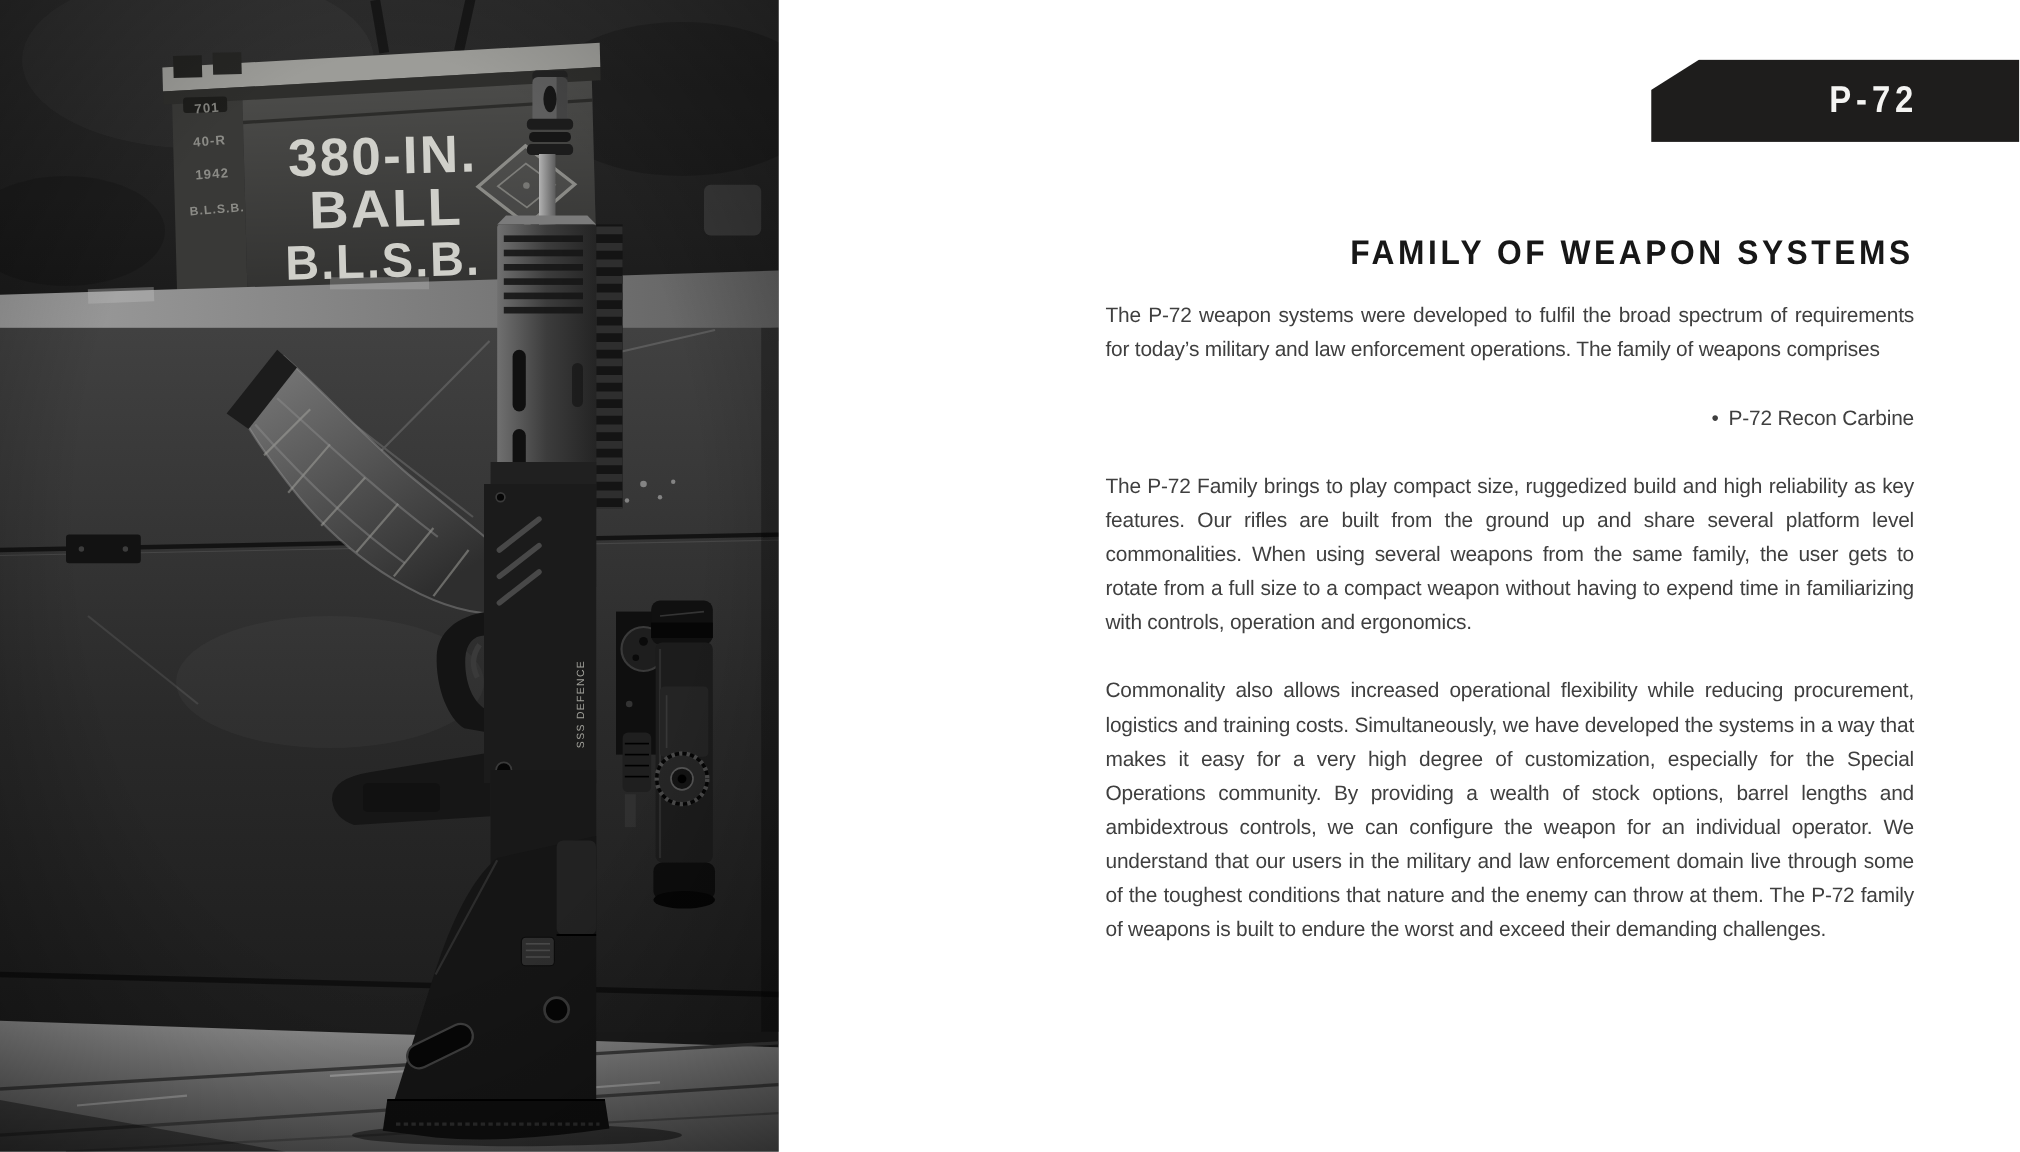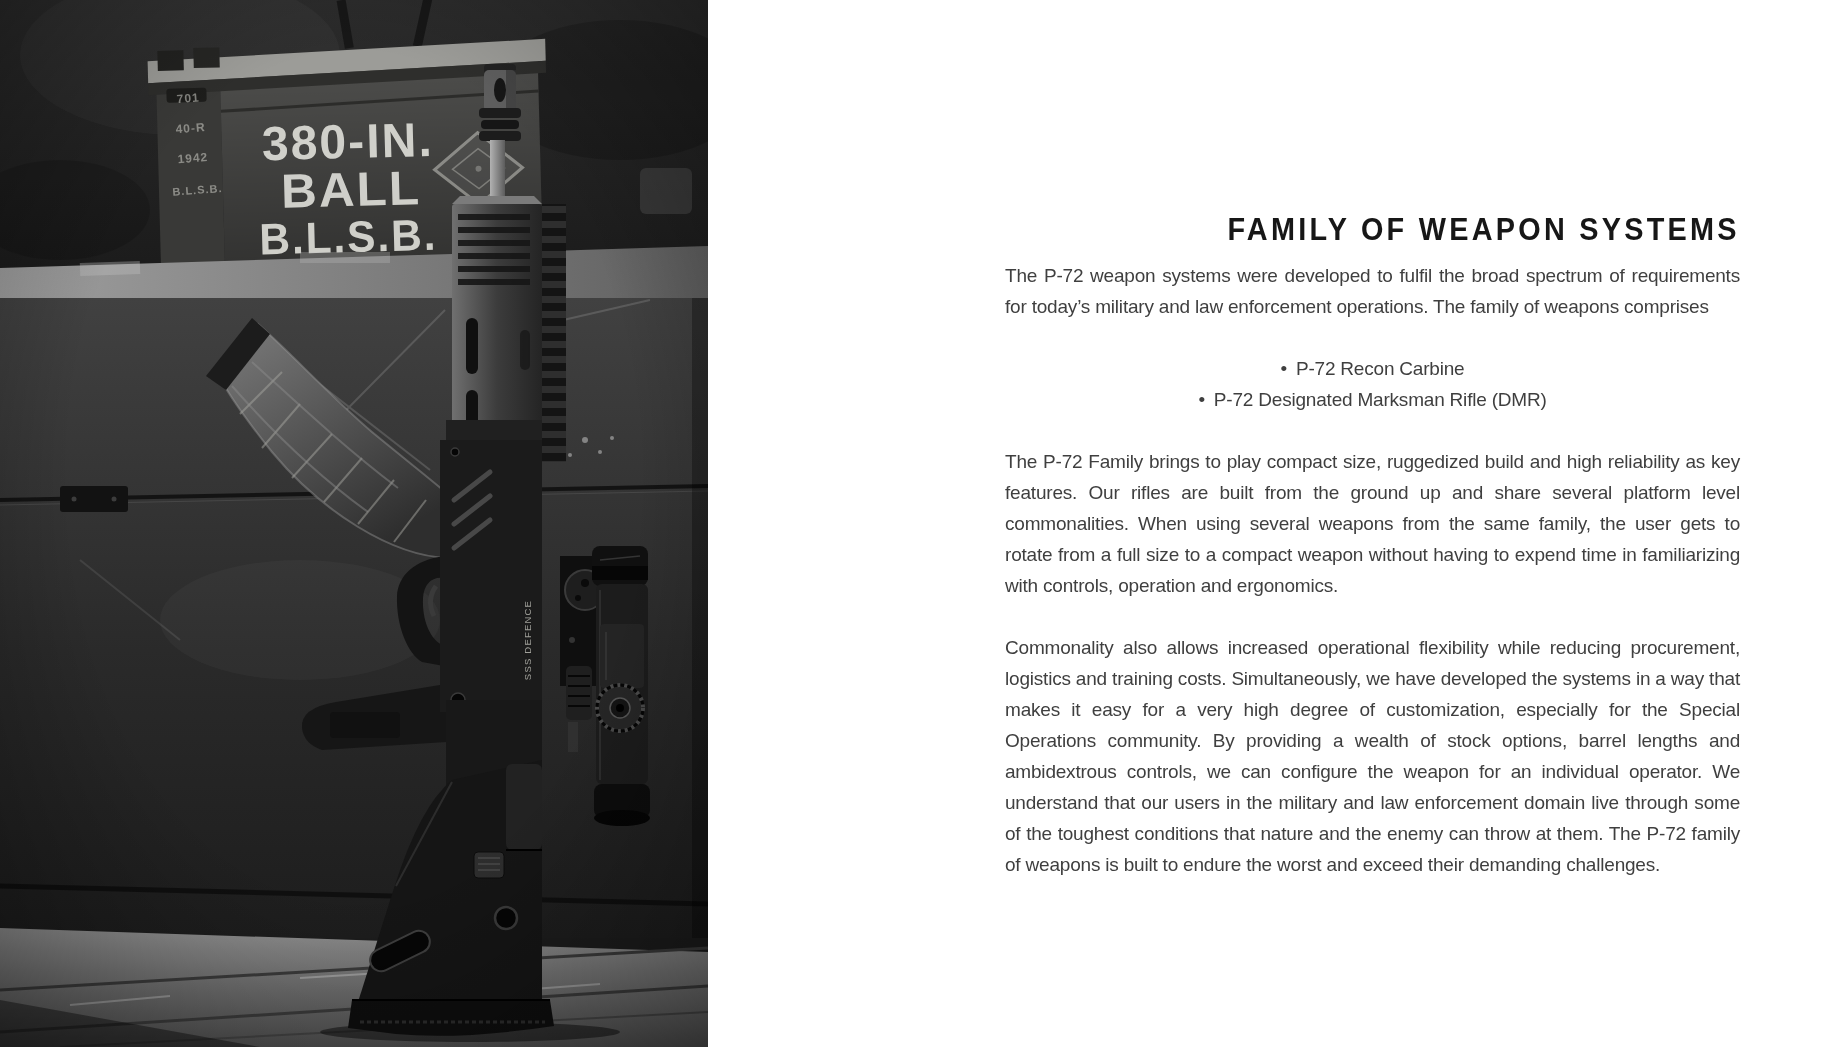--- a/index.html
+++ b/index.html
@@ -42,23 +42,23 @@
     color:var(--heading-text);
     font-size:31px;font-weight:bold;letter-spacing:3.5px;line-height:31px;
     transform:scaleX(0.93);transform-origin:right center;
     white-space:nowrap;
   }
   .copy{
     position:absolute;top:256px;left:297px;width:735px;
     color:var(--body-text);
     font-size:19px;line-height:31px;letter-spacing:-0.2px;
   }
-  .copy p{margin:4px 0 31px 0;text-align:justify;}
+  .copy p{margin:16px 0 31px 0;text-align:justify;}
   .weapon-list{margin:0 0 31px 0;}
-  .bullet-row{line-height:31px;text-align:center;}
+  .bullet-row{line-height:31px;text-align:right;}
   .bullet-glyph{margin-right:9px;}
   .stencil{
     font-family:"Liberation Sans",sans-serif;font-weight:bold;
     fill:#d9d9d3;letter-spacing:2px;
   }
   .stencil-small{
     font-family:"Liberation Sans",sans-serif;font-weight:bold;
     fill:#aeaea8;letter-spacing:1px;
   }
   .receiver-marking{
@@ -310,31 +310,31 @@
         <rect x="594" y="784" width="56" height="34" rx="8" fill="#0d0d0d"></rect>
         <ellipse cx="622" cy="818" rx="28" ry="8" fill="#050505"></ellipse>
       </g>
     </g>
 
     <rect x="0" y="0" width="708" height="1047" fill="url(#vig)"></rect>
   </svg>
 </div>
 
 <div class="content-panel">
+  <div class="banner">
+    <span class="banner-label">P-72</span>
+  </div>
 
   <h1 class="page-heading">FAMILY OF WEAPON SYSTEMS</h1>
 
   <div class="copy">
     <p>The P-72 weapon systems were developed to fulfil the broad spectrum of requirements for today’s military and law enforcement operations. The family of weapons comprises</p>
 
     <div class="weapon-list">
       <div class="bullet-row">
         <span class="bullet-glyph">•</span><span>P-72 Recon Carbine</span>
       </div>
-      <div class="bullet-row">
-        <span class="bullet-glyph">•</span><span>P-72 Designated Marksman Rifle (DMR)</span>
-      </div>
     </div>
 
     <p>The P-72 Family brings to play compact size, ruggedized build and high reliability as key features. Our rifles are built from the ground up and share several platform level commonalities. When using several weapons from the same family, the user gets to rotate from a full size to a compact weapon without having to expend time in familiarizing with controls, operation and ergonomics.</p>
     <p>Commonality also allows increased operational flexibility while reducing procurement, logistics and training costs. Simultaneously, we have developed the systems in a way that makes it easy for a very high degree of customization, especially for the Special Operations community. By providing a wealth of stock options, barrel lengths and ambidextrous controls, we can configure the weapon for an individual operator. We understand that our users in the military and law enforcement domain live through some of the toughest conditions that nature and the enemy can throw at them. The P-72 family of weapons is built to endure the worst and exceed their demanding challenges.</p>
   </div>
 </div>
 
 </body></html>

